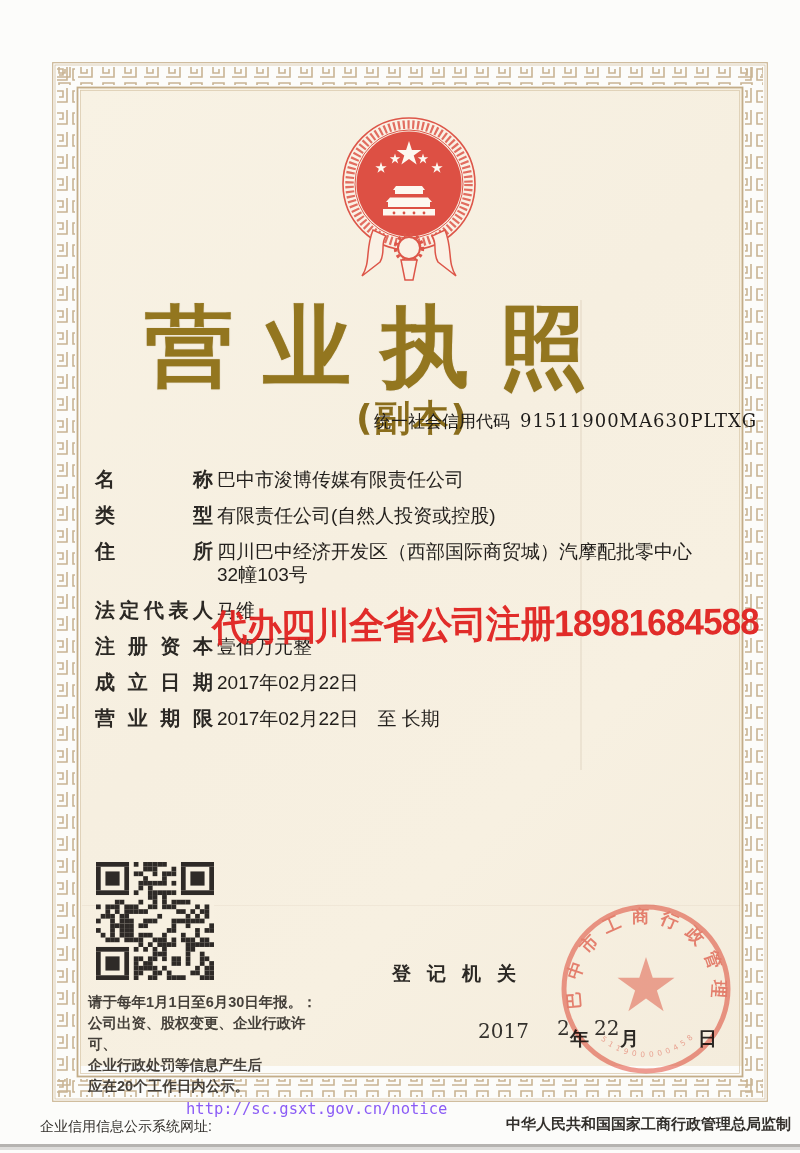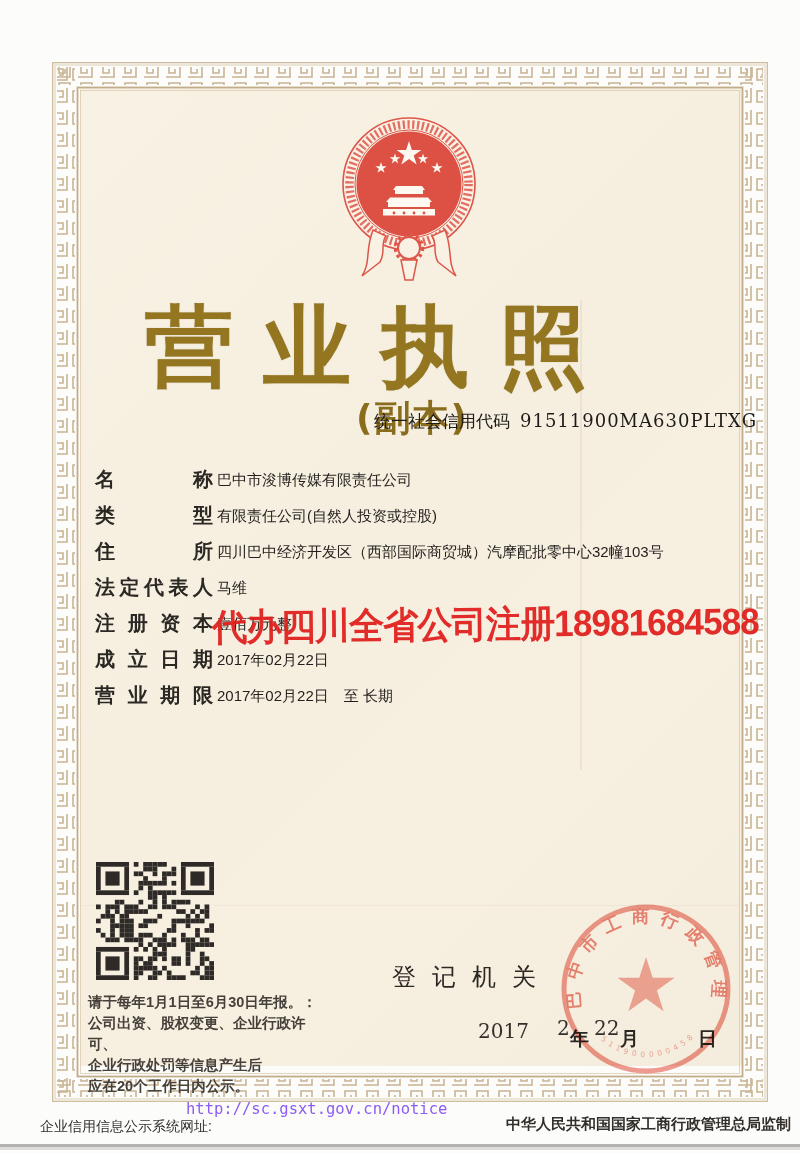--- a/index.html
+++ b/index.html
@@ -32,35 +32,35 @@
   }
   .creditline{left:374px;top:410px;font-size:17px;color:#1e1c1a;white-space:nowrap;}
   .creditline .code{font-family:"DejaVu Serif", serif;font-size:18px;letter-spacing:1px;margin-left:10px;}
   
   .fields{left:95px;top:468px;width:618px;color:#24211e;}
   .frow{display:flex;margin-bottom:13px;}
   .flabel{
     width:118px;flex:none;font-size:20px;font-weight:600;color:#2b2824;
     text-align:justify;text-align-last:justify;line-height:23px;
   }
-  .fvalue{flex:1;padding-left:4px;font-size:15px;line-height:23px;color:#221f1c;}
+  .fvalue{flex:1;padding-left:4px;font-size:19px;line-height:23px;color:#221f1c;}
   
   .watermark{
     left:212px;top:603px;font-size:37px;font-weight:700;color:#e0201e;
     white-space:nowrap;letter-spacing:-1px;opacity:.94;
     transform:scaleX(.95) rotate(-.6deg);transform-origin:left top;
   }
   
   .qr{left:96px;top:862px;width:118px;height:118px;}
   .qrnote{
     left:88px;top:992px;width:240px;font-size:14.5px;line-height:21px;
     font-weight:600;color:#45403a;white-space:pre-line;
   }
   
-  .regauth{left:392px;top:961px;font-size:24px;font-weight:400;letter-spacing:16px;color:#2b2824;white-space:nowrap;}
+  .regauth{left:392px;top:961px;font-size:19px;font-weight:700;letter-spacing:16px;color:#2b2824;white-space:nowrap;}
   .datenum{font-family:"DejaVu Serif", serif;font-size:20px;color:#33302c;}
   .dateunit{font-size:19px;font-weight:600;color:#2b2824;}
   .d-year{left:478px;top:1019px;}
   .d-year-u{left:570px;top:1026px;}
   .d-month{left:557px;top:1016px;}
   .d-month-u{left:620px;top:1026px;}
   .d-day{left:594px;top:1016px;}
   .d-day-u{left:698px;top:1026px;}
   
   .stamp{left:556px;top:899px;width:180px;height:180px;mix-blend-mode:multiply;opacity:.92;}

